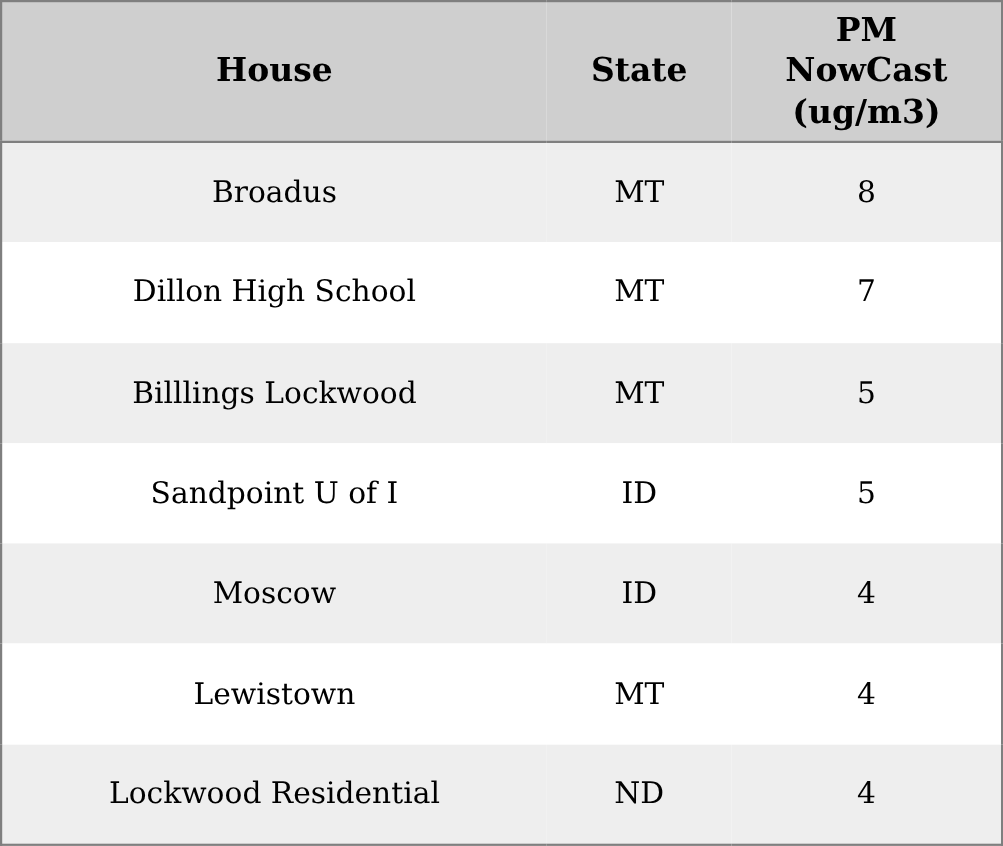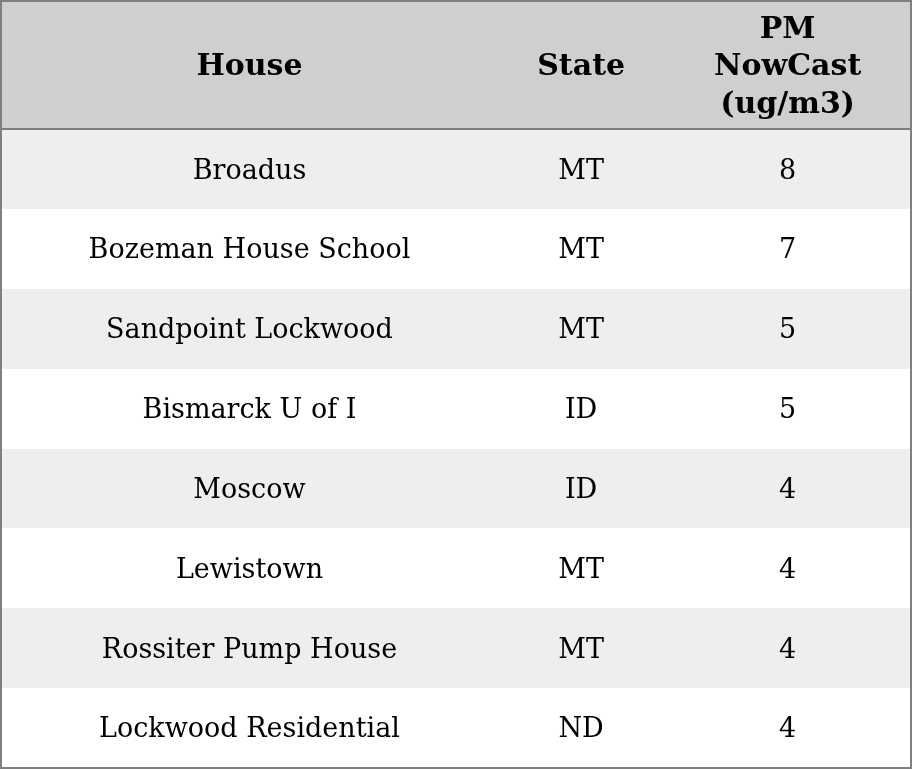--- a/index.html
+++ b/index.html
@@ -79,48 +79,43 @@
       </th>
     </tr>
   </thead>
   <tbody>
       <tr>
         <td>Broadus</td>
         <td>MT</td>
         <td>8</td>
       </tr>
       <tr>
-        <td>Bozeman House School</td>
+        <td>Dillon High School</td>
         <td>MT</td>
         <td>7</td>
       </tr>
       <tr>
-        <td>Sandpoint Lockwood</td>
+        <td>Billlings Lockwood</td>
         <td>MT</td>
         <td>5</td>
       </tr>
       <tr>
-        <td>Bismarck U of I</td>
+        <td>Sandpoint U of I</td>
         <td>ID</td>
         <td>5</td>
       </tr>
       <tr>
         <td>Moscow</td>
         <td>ID</td>
         <td>4</td>
       </tr>
       <tr>
         <td>Lewistown</td>
         <td>MT</td>
         <td>4</td>
       </tr>
       <tr>
-        <td>Rossiter Pump House</td>
-        <td>MT</td>
-        <td>4</td>
-      </tr>
-      <tr>
         <td>Lockwood Residential</td>
         <td>ND</td>
         <td>4</td>
       </tr>
     </tbody>
 </table>
 
 </body></html>

